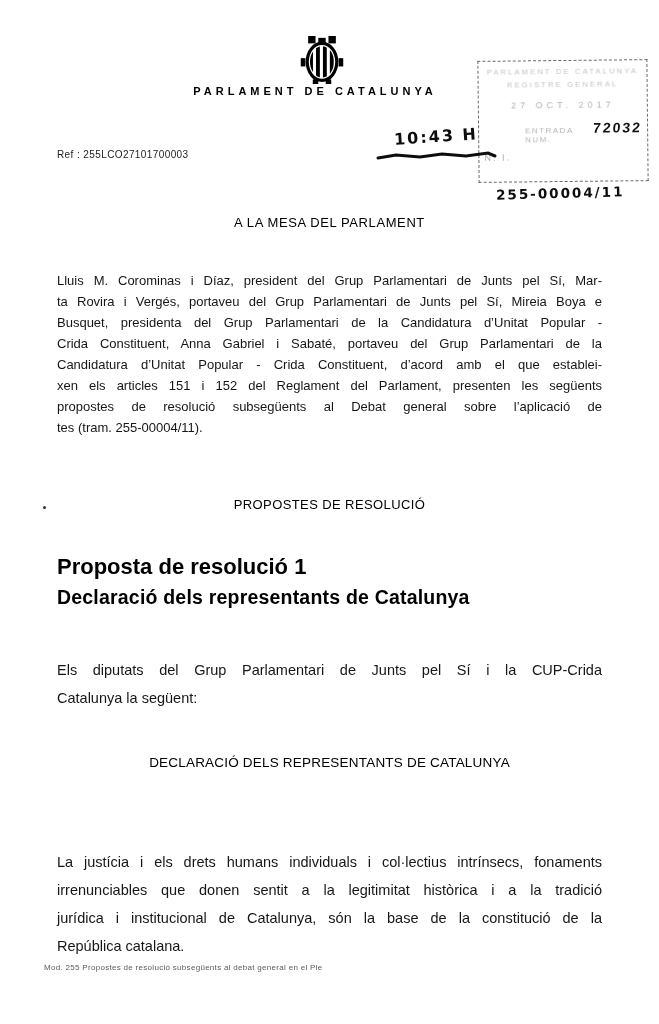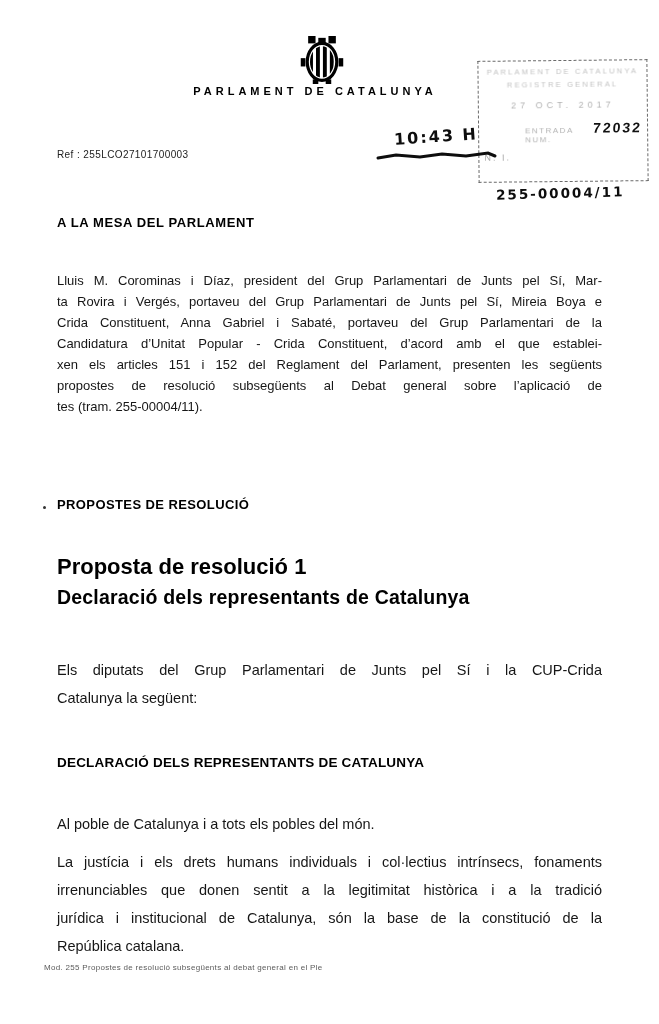--- a/index.html
+++ b/index.html
@@ -33,21 +33,21 @@
     font-family:"DejaVu Sans", sans-serif;
   }
   .time-underline { position:absolute; top:149px; left:376px; }
   .hand-tram {
     position:absolute; top:185px; left:496px; transform:rotate(-1.5deg);
     font-size:13.5px; font-weight:bold; letter-spacing:2px; color:#0d0d0d;
     font-family:"DejaVu Sans", sans-serif;
   }
   .ref { position:absolute; top:149px; left:57px; font-size:10px; letter-spacing:.4px; color:#222; }
   
-  .center-head { position:absolute; left:57px; width:545px; text-align:left; font-weight:bold; color:#000; }
+  .center-head { position:absolute; left:57px; width:545px; text-align:center; font-weight:normal; color:#000; }
   .mesa { top:215px; font-size:13px; letter-spacing:.6px; }
   .propostes { top:497px; font-size:13px; letter-spacing:.4px; }
   .declaracio { top:755px; font-size:13.5px; letter-spacing:.2px; }
   .h-prop1 { position:absolute; top:554px; left:57px; font-size:22px; font-weight:bold; color:#000; }
   .h-prop2 { position:absolute; top:586px; left:57px; font-size:19.5px; font-weight:bold; color:#000; letter-spacing:.2px; }
   
   .para { position:absolute; left:57px; width:545px; }
   .p1 { top:270px; font-size:13px; line-height:21px; }
   .p2 { top:656px; font-size:14.5px; line-height:28px; }
   .p3 { top:816px; font-size:14.5px; }
@@ -103,41 +103,41 @@
   </svg>
   <div class="hand-tram">255-00004/11</div>
 
   <div class="ref">Ref : 255LCO27101700003</div>
 
   <div class="center-head mesa">A LA MESA DEL PARLAMENT</div>
 
   <div class="para p1">
     <div class="jline">Lluis M. Corominas i Díaz, president del Grup Parlamentari de Junts pel Sí, Mar-</div>
     <div class="jline">ta Rovira i Vergés, portaveu del Grup Parlamentari de Junts pel Sí, Mireia Boya e</div>
+    <div class="jline">Busquet, presidenta del Grup Parlamentari de la Candidatura d’Unitat Popular -</div>
     <div class="jline">Crida Constituent, Anna Gabriel i Sabaté, portaveu del Grup Parlamentari de la</div>
     <div class="jline">Candidatura d’Unitat Popular - Crida Constituent, d’acord amb el que establei-</div>
     <div class="jline">xen els articles 151 i 152 del Reglament del Parlament, presenten les següents</div>
     <div class="jline">propostes de resolució subsegüents al Debat general sobre l’aplicació de</div>
     <div class="lline">tes (tram. 255-00004/11).</div>
   </div>
 
   <div class="artifact-dot"></div>
   <div class="center-head propostes">PROPOSTES DE RESOLUCIÓ</div>
 
   <div class="h-prop1">Proposta de resolució 1</div>
   <div class="h-prop2">Declaració dels representants de Catalunya</div>
 
   <div class="para p2">
     <div class="jline">Els diputats del Grup Parlamentari de Junts pel Sí i la CUP-Crida</div>
     <div class="lline">Catalunya la següent:</div>
   </div>
 
   <div class="center-head declaracio">DECLARACIÓ DELS REPRESENTANTS DE CATALUNYA</div>
 
-  <div class="para p3 lline">Al poble de Catalunya i a tots els pobles del món.</div>
 
   <div class="para p4">
     <div class="jline">La justícia i els drets humans individuals i col·lectius intrínsecs, fonaments</div>
     <div class="jline">irrenunciables que donen sentit a la legitimitat històrica i a la tradició</div>
     <div class="jline">jurídica i institucional de Catalunya, són la base de la constitució de la</div>
     <div class="lline">República catalana.</div>
   </div>
 
   <div class="footer">Mod. 255 Propostes de resolució subsegüents al debat general en el Ple</div>
 </div>

